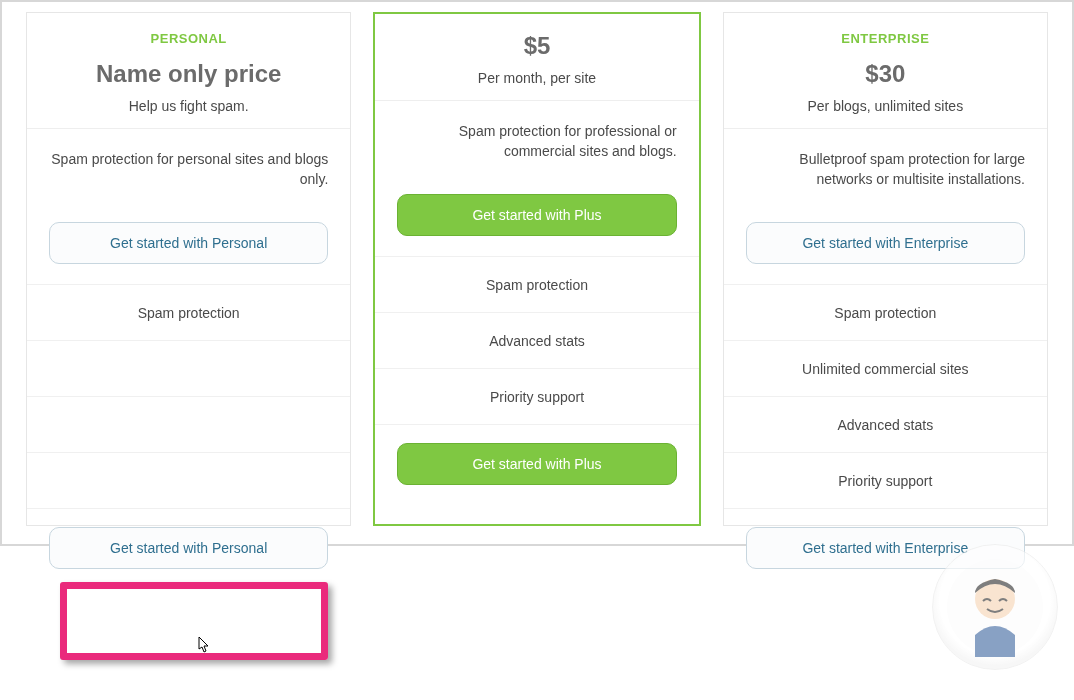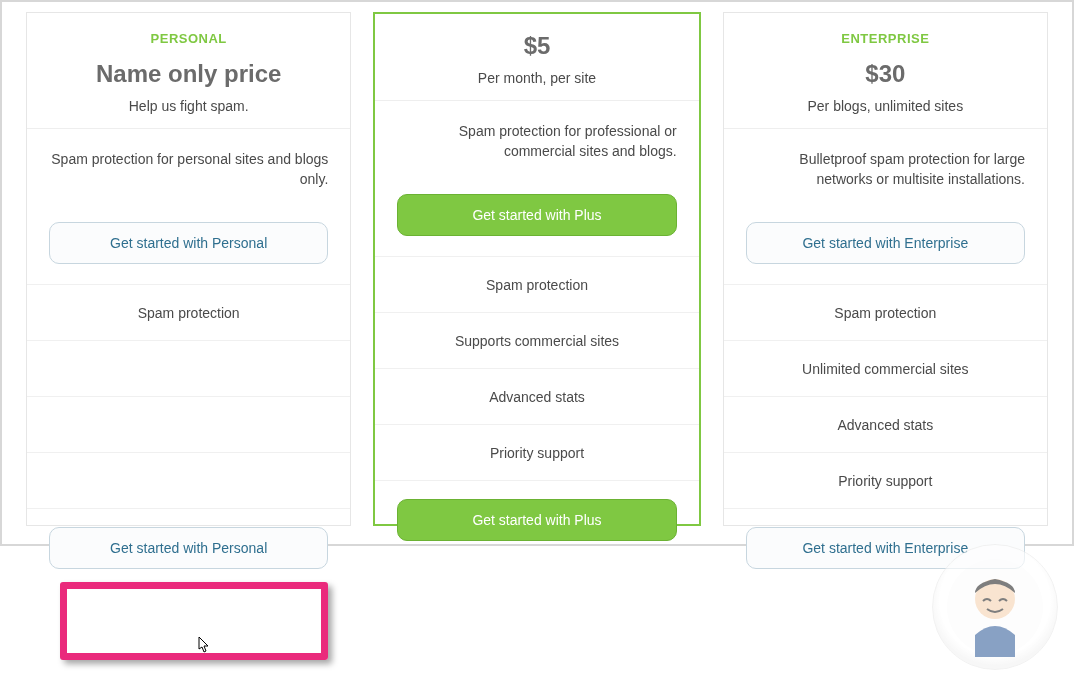--- a/index.html
+++ b/index.html
@@ -171,21 +171,20 @@
       <div class="plan-header">
         <div class="plan-price">$5</div>
         <div class="plan-sub">Per month, per site</div>
       </div>
       <div class="plan-desc">Spam protection for professional or commercial sites and blogs.</div>
       <div class="btn-row">
         <div class="btn btn-solid">Get started with Plus</div>
       </div>
       <div class="features">
         <div class="feature">Spam protection</div>
-        <div class="feature">Supports commercial sites</div>
         <div class="feature">Advanced stats</div>
         <div class="feature">Priority support</div>
       </div>
       <div class="bottom-btn">
         <div class="btn btn-solid">Get started with Plus</div>
       </div>
     </div>
 
     <div class="plan">
       <div class="plan-header">

